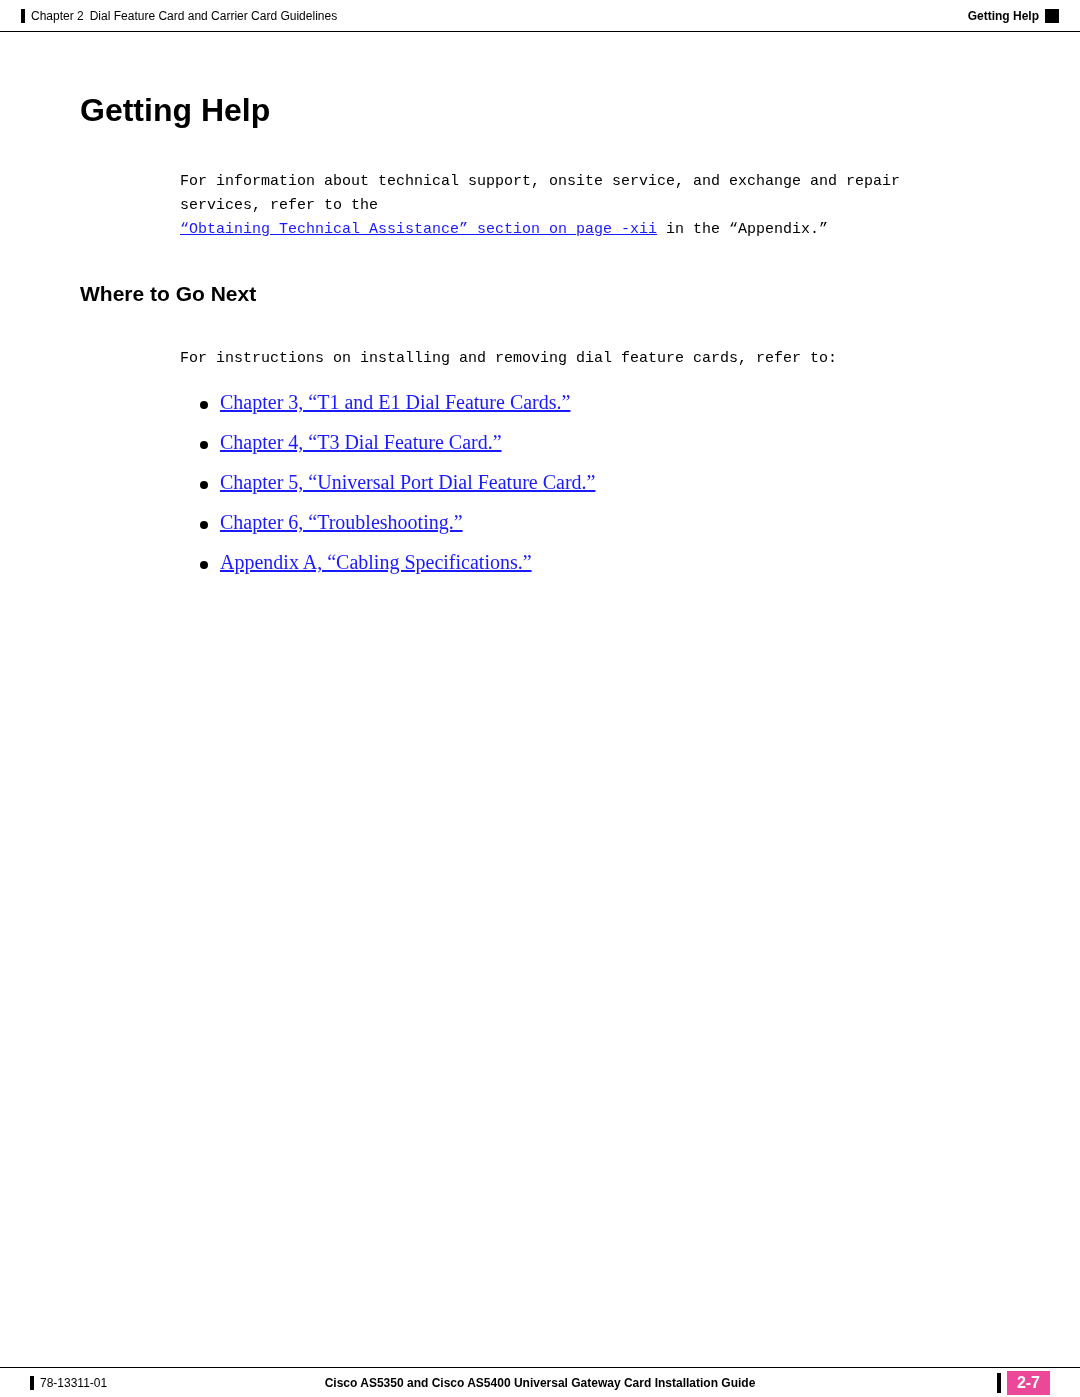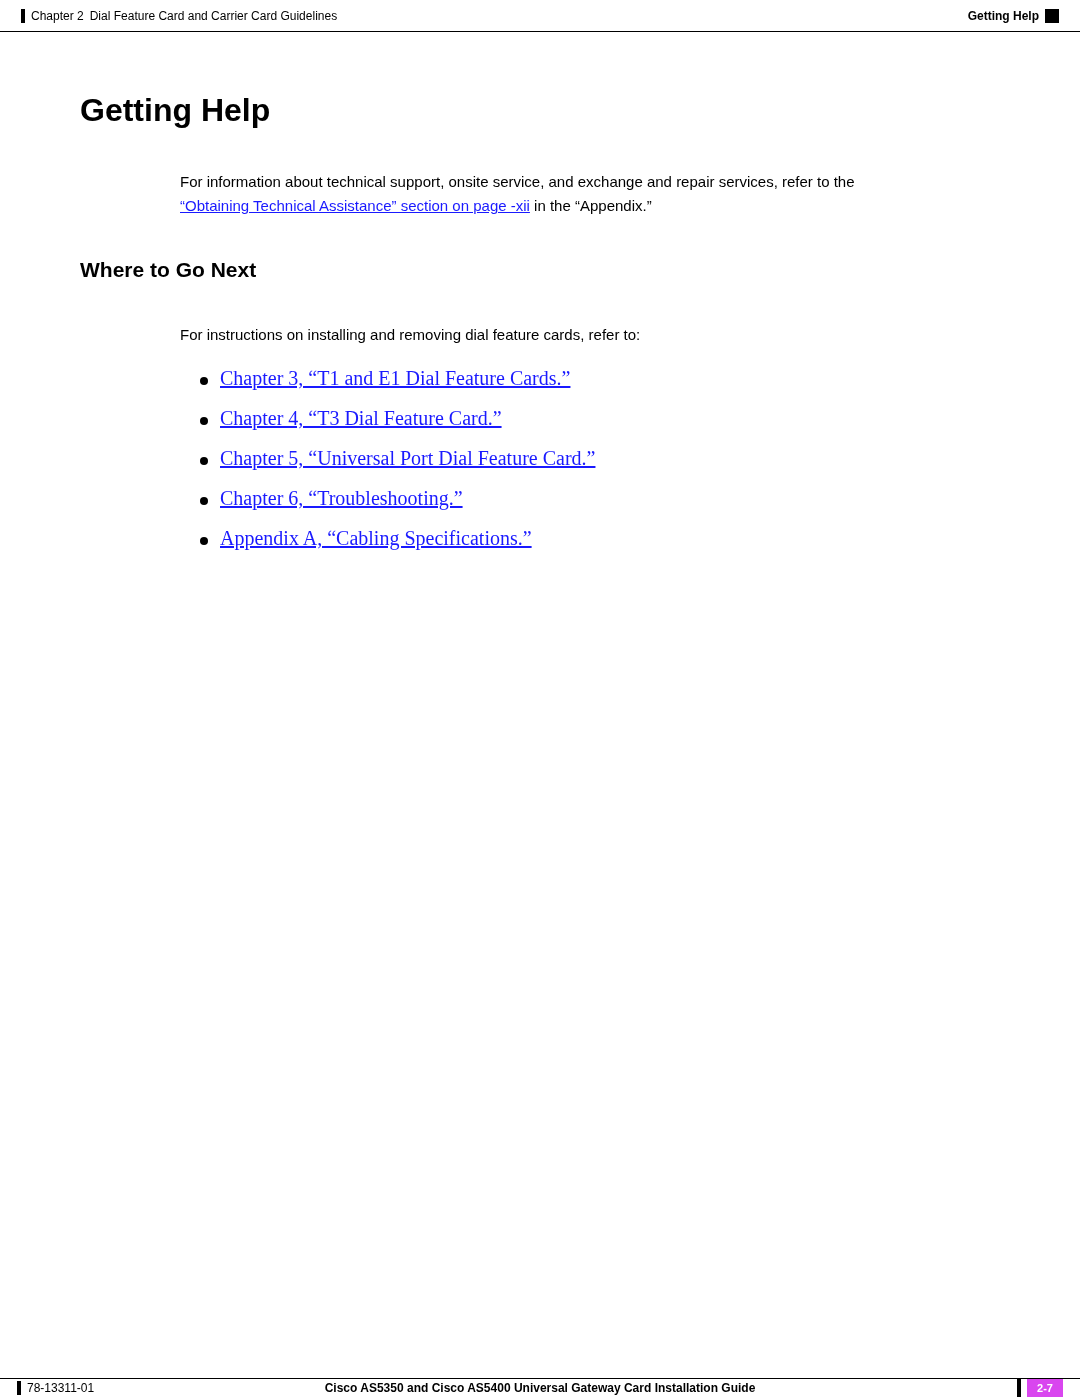--- a/index.html
+++ b/index.html
@@ -87,21 +87,21 @@
       font-size: 21px;
       font-weight: bold;
       color: #000000;
       margin-bottom: 20px;
       margin-top: 40px;
     }
 
     
     .body-text {
       font-size: 15px;
-      font-family: Liberation Sans, sans-serif;
+      font-family: Liberation Mono, monospace;
       line-height: 1.6;
       color: #000000;
       margin-left: 100px;
       margin-right: 60px;
       margin-bottom: 16px;
       margin-top: 41px;
     }
 
     .link-text {
       color: #1a1aff;
@@ -132,26 +132,26 @@
       margin-right: 12px;
       margin-top: 5px;
       flex-shrink: 0;
     }
 
     
     .footer-bar {
       position: absolute;
       bottom: 0;
       width: 100%;
-      height: 19px;
+      height: 30px;
       border-top: 1px solid #000000;
       display: flex;
       align-items: center;
       justify-content: space-between;
-      padding: 0 17px;
+      padding: 0 30px;
       gap: 12px;
     }
 
     .footer-left {
       display: flex;
       align-items: center;
       gap: 6px;
       font-size: 12px;
       font-family: Arial, sans-serif;
     }
@@ -176,24 +176,24 @@
     .footer-right {
       display: flex;
       align-items: center;
       gap: 0;
       font-size: 12px;
       font-family: Arial, sans-serif;
       font-weight: bold;
     }
 
     .footer-right-box {
-      background: #d946ef;
+      background: #ec4899;
       color: #ffffff;
       padding: 3px 10px;
-      font-size: 11px;
+      font-size: 16px;
       font-family: Arial, sans-serif;
       font-weight: bold;
     }
 
     .footer-right-bar {
       width: 4px;
       height: 20px;
       background: #000000;
       display: inline-block;
       margin-right: 6px;

